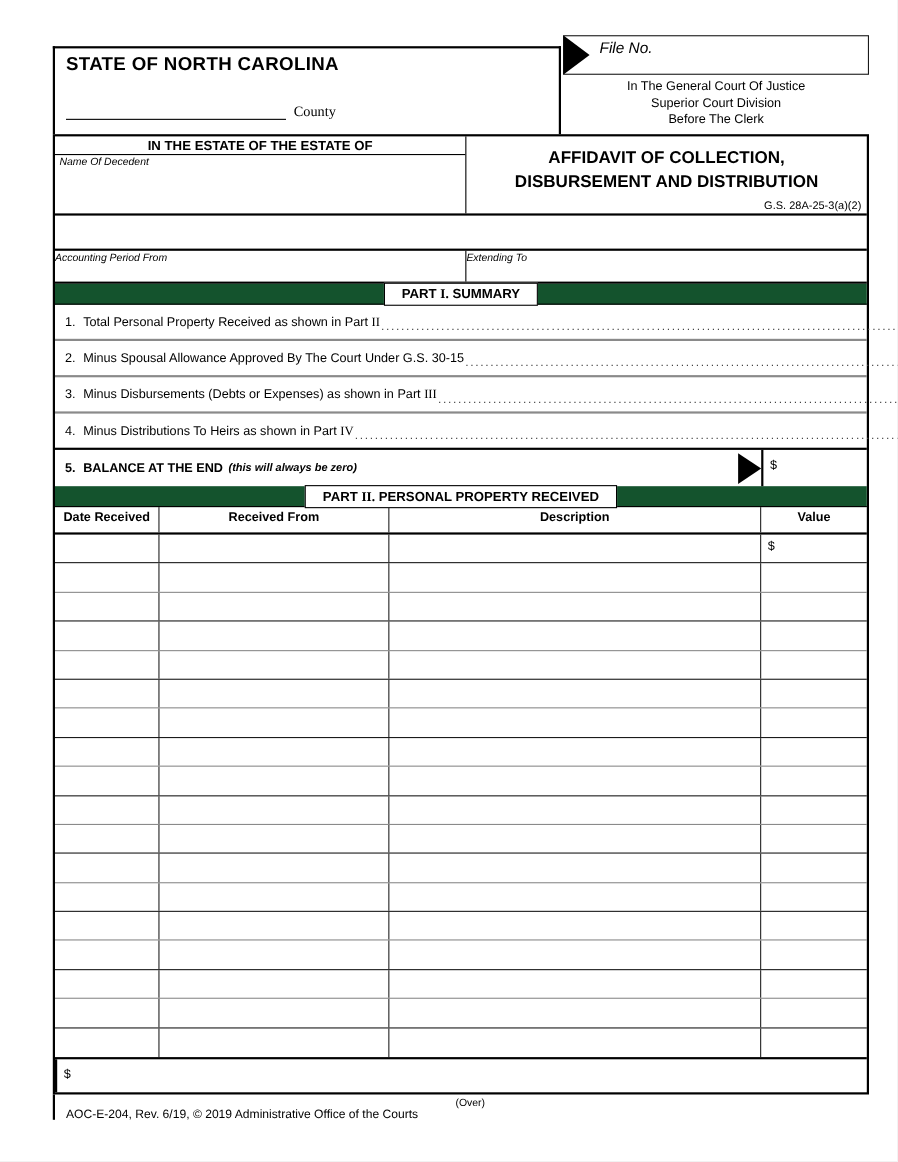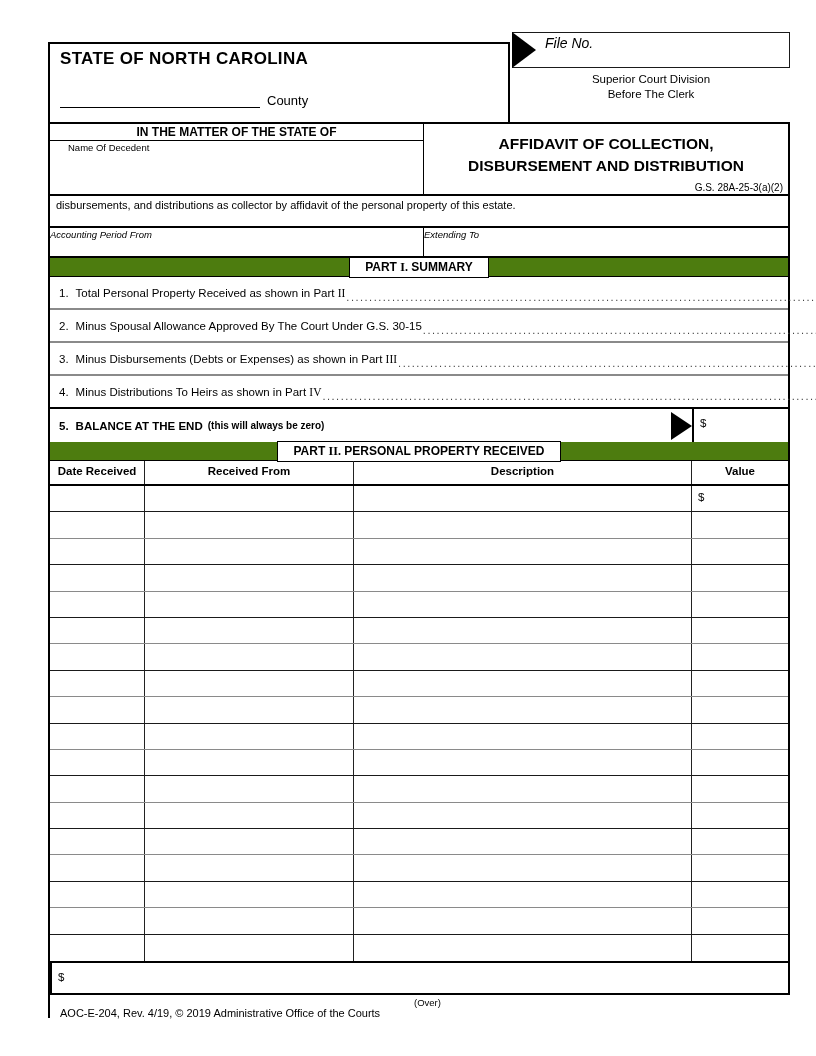--- a/index.html
+++ b/index.html
@@ -12,73 +12,73 @@
   .content { position:absolute; left:48px; top:30px; width:742px; }
 
   
   .top-header { display:flex; }
   .state-box {
     width:462px; height:80px; margin-top:12px;
     border:2px solid #000; border-bottom:none;
     padding:5px 0 0 10px;
   }
   .state-title { font-size:17px; font-weight:bold; letter-spacing:.3px; }
-  .county-line { margin-top:24px; font-size:13px; display:flex; align-items:flex-end; }
+  .county-line { margin-top:24px; font-size:13px; display:flex; align-items:flex-end;font-family:Liberation Serif, serif; }
   .county-blank { display:inline-block; width:200px; border-bottom:1.5px solid #000; height:14px; margin-right:7px; }
   .head-right { flex:1; margin-left:2px; }
   .file-box { position:relative; height:36px; margin-top:2px; border:1.5px solid #1a1a1a; }
   .file-arrow {
     position:absolute; left:-1px; top:-1.5px; width:0; height:0;
     border-top:18px solid transparent; border-bottom:18px solid transparent;
     border-left:24px solid #000;
   }
   .file-label { position:absolute; left:32px; top:2px; font-size:14px; font-style:italic; }
   .court-text { text-align:center; font-size:11.5px; line-height:15px; margin-top:4px; }
 
   
   .frame { border:2px solid #000; }
   .row-split { display:grid; grid-template-columns:374px 1fr; }
   .b-bottom { border-bottom:2px solid #000; }
 
   .estate-cell { border-right:1.5px solid #000; }
   .estate-heading { font-size:12px; font-weight:bold; text-align:center; padding:1px 0; border-bottom:1.5px solid #000; }
-  .decedent-label { font-size:9.5px; padding:1px 18px; }
+  .decedent-label { font-size:9.5px; font-style:italic; padding:1px 4px; }
   .estate-row { height:72px; }
   .title-cell { position:relative; text-align:center; padding-top:9px; }
   .form-title { font-size:15.5px; font-weight:bold; line-height:22px; }
   .statute { position:absolute; right:5px; bottom:1px; font-size:10px; }
 
   .sworn { height:32px; font-size:11px; line-height:14.5px; padding:2px 4px 0 6px; }
   .acct-row { height:30px; }
   .acct-cell { border-right:1.5px solid #000; }
   .field-label { font-size:9.5px; font-style:italic; padding:1px 0; }
 
   .part-bar {
-    height:19px; background:#4d7c0f; display:flex; justify-content:center; align-items:center;
+    height:19px; background:#14532d; display:flex; justify-content:center; align-items:center;
     border-bottom:1.5px solid #000;
   }
   .part-box {
     background:#fff; border:1.5px solid #000; height:21px; margin:-1px 0;
     display:flex; align-items:center; padding:0 15px;
     font-size:12px; font-weight:bold; white-space:pre;
   }
   .rn { font-family:"Liberation Serif","DejaVu Serif",serif; }
 
   
   .sum-row { display:grid; grid-template-columns:1fr 96px; height:33px; border-bottom:2px solid #8a8a8a; }
   .sum-row:nth-child(4) { border-bottom:2px solid #000; }
   .sum-row:nth-child(5) { border-bottom:none; }
   .sum-left { display:flex; align-items:center; padding-left:9px; font-size:11.5px; white-space:pre; position:relative; }
   .sum-num { margin-right:7px; }
   .dots { flex:1; overflow:hidden; white-space:nowrap; margin:0 1px; color:#444; align-self:flex-end; line-height:22px; }
   .dots::after { content:".............................................................................................................................................................................................................."; letter-spacing:1.5px; font-size:11px; }
   .dash { width:10px; text-align:right; padding-right:2px; }
   .val-cell { border-left:2px solid #000; font-size:11.5px; padding:8px 0 0 6px; }
   .bold { font-weight:bold; }
-  .note { font-weight:bold; font-size:10px; margin-left:5px; }
+  .note { font-style:italic; font-weight:bold; font-size:10px; margin-left:5px; }
   .right-arrow {
     width:0; height:0; border-top:14px solid transparent; border-bottom:14px solid transparent;
     border-left:21px solid #000; margin-left:auto;
   }
 
   
   .thead { display:grid; grid-template-columns:95px 209px 338px 1fr; height:25px; border-bottom:2px solid #000; }
   .th { font-size:11.5px; font-weight:bold; text-align:center; padding-top:4px; }
   .vline { border-right:1.5px solid #222; }
   .t-row { display:grid; grid-template-columns:95px 209px 338px 1fr; height:26.4px; border-bottom:1.5px solid #8a8a8a; }
@@ -112,44 +112,44 @@
           <span class="county-blank"></span>
           <span>County</span>
         </div>
       </div>
       <div class="head-right">
         <div class="file-box">
           <span class="file-arrow"></span>
           <span class="file-label">File No.</span>
         </div>
         <div class="court-text">
+          <div>In The General Court Of Justice</div>
           <div>Superior Court Division</div>
           <div>Before The Clerk</div>
         </div>
       </div>
     </div>
 
     <div class="frame">
 
       <div class="row-split estate-row b-bottom">
         <div class="estate-cell">
-          <div class="estate-heading">IN THE MATTER OF THE STATE OF</div>
+          <div class="estate-heading">IN THE ESTATE OF THE ESTATE OF</div>
           <div class="decedent-label">Name Of Decedent</div>
         </div>
         <div class="title-cell">
           <div class="form-title">
             <div>AFFIDAVIT OF COLLECTION,</div>
             <div>DISBURSEMENT AND DISTRIBUTION</div>
           </div>
           <div class="statute">G.S. 28A-25-3(a)(2)</div>
         </div>
       </div>
 
       <div class="sworn b-bottom">
-        <div>disbursements, and distributions as collector by affidavit of the personal property of this estate.</div>
       </div>
 
       <div class="row-split acct-row b-bottom">
         <div class="acct-cell">
           <div class="field-label">Accounting Period From</div>
         </div>
         <div>
           <div class="field-label">Extending To</div>
         </div>
       </div>
@@ -327,17 +327,17 @@
         </div>
 
       <div class="total-row">
         <div class="val-cell"><span>$</span></div>
       </div>
     </div>
 
     <div class="footer">
       <span class="edge-frag"></span>
       <span class="over">(Over)</span>
-      <span class="form-id">AOC-E-204, Rev. 4/19, © 2019 Administrative Office of the Courts</span>
+      <span class="form-id">AOC-E-204, Rev. 6/19, © 2019 Administrative Office of the Courts</span>
     </div>
 
   </div>
 </div>
 
 </body></html>

